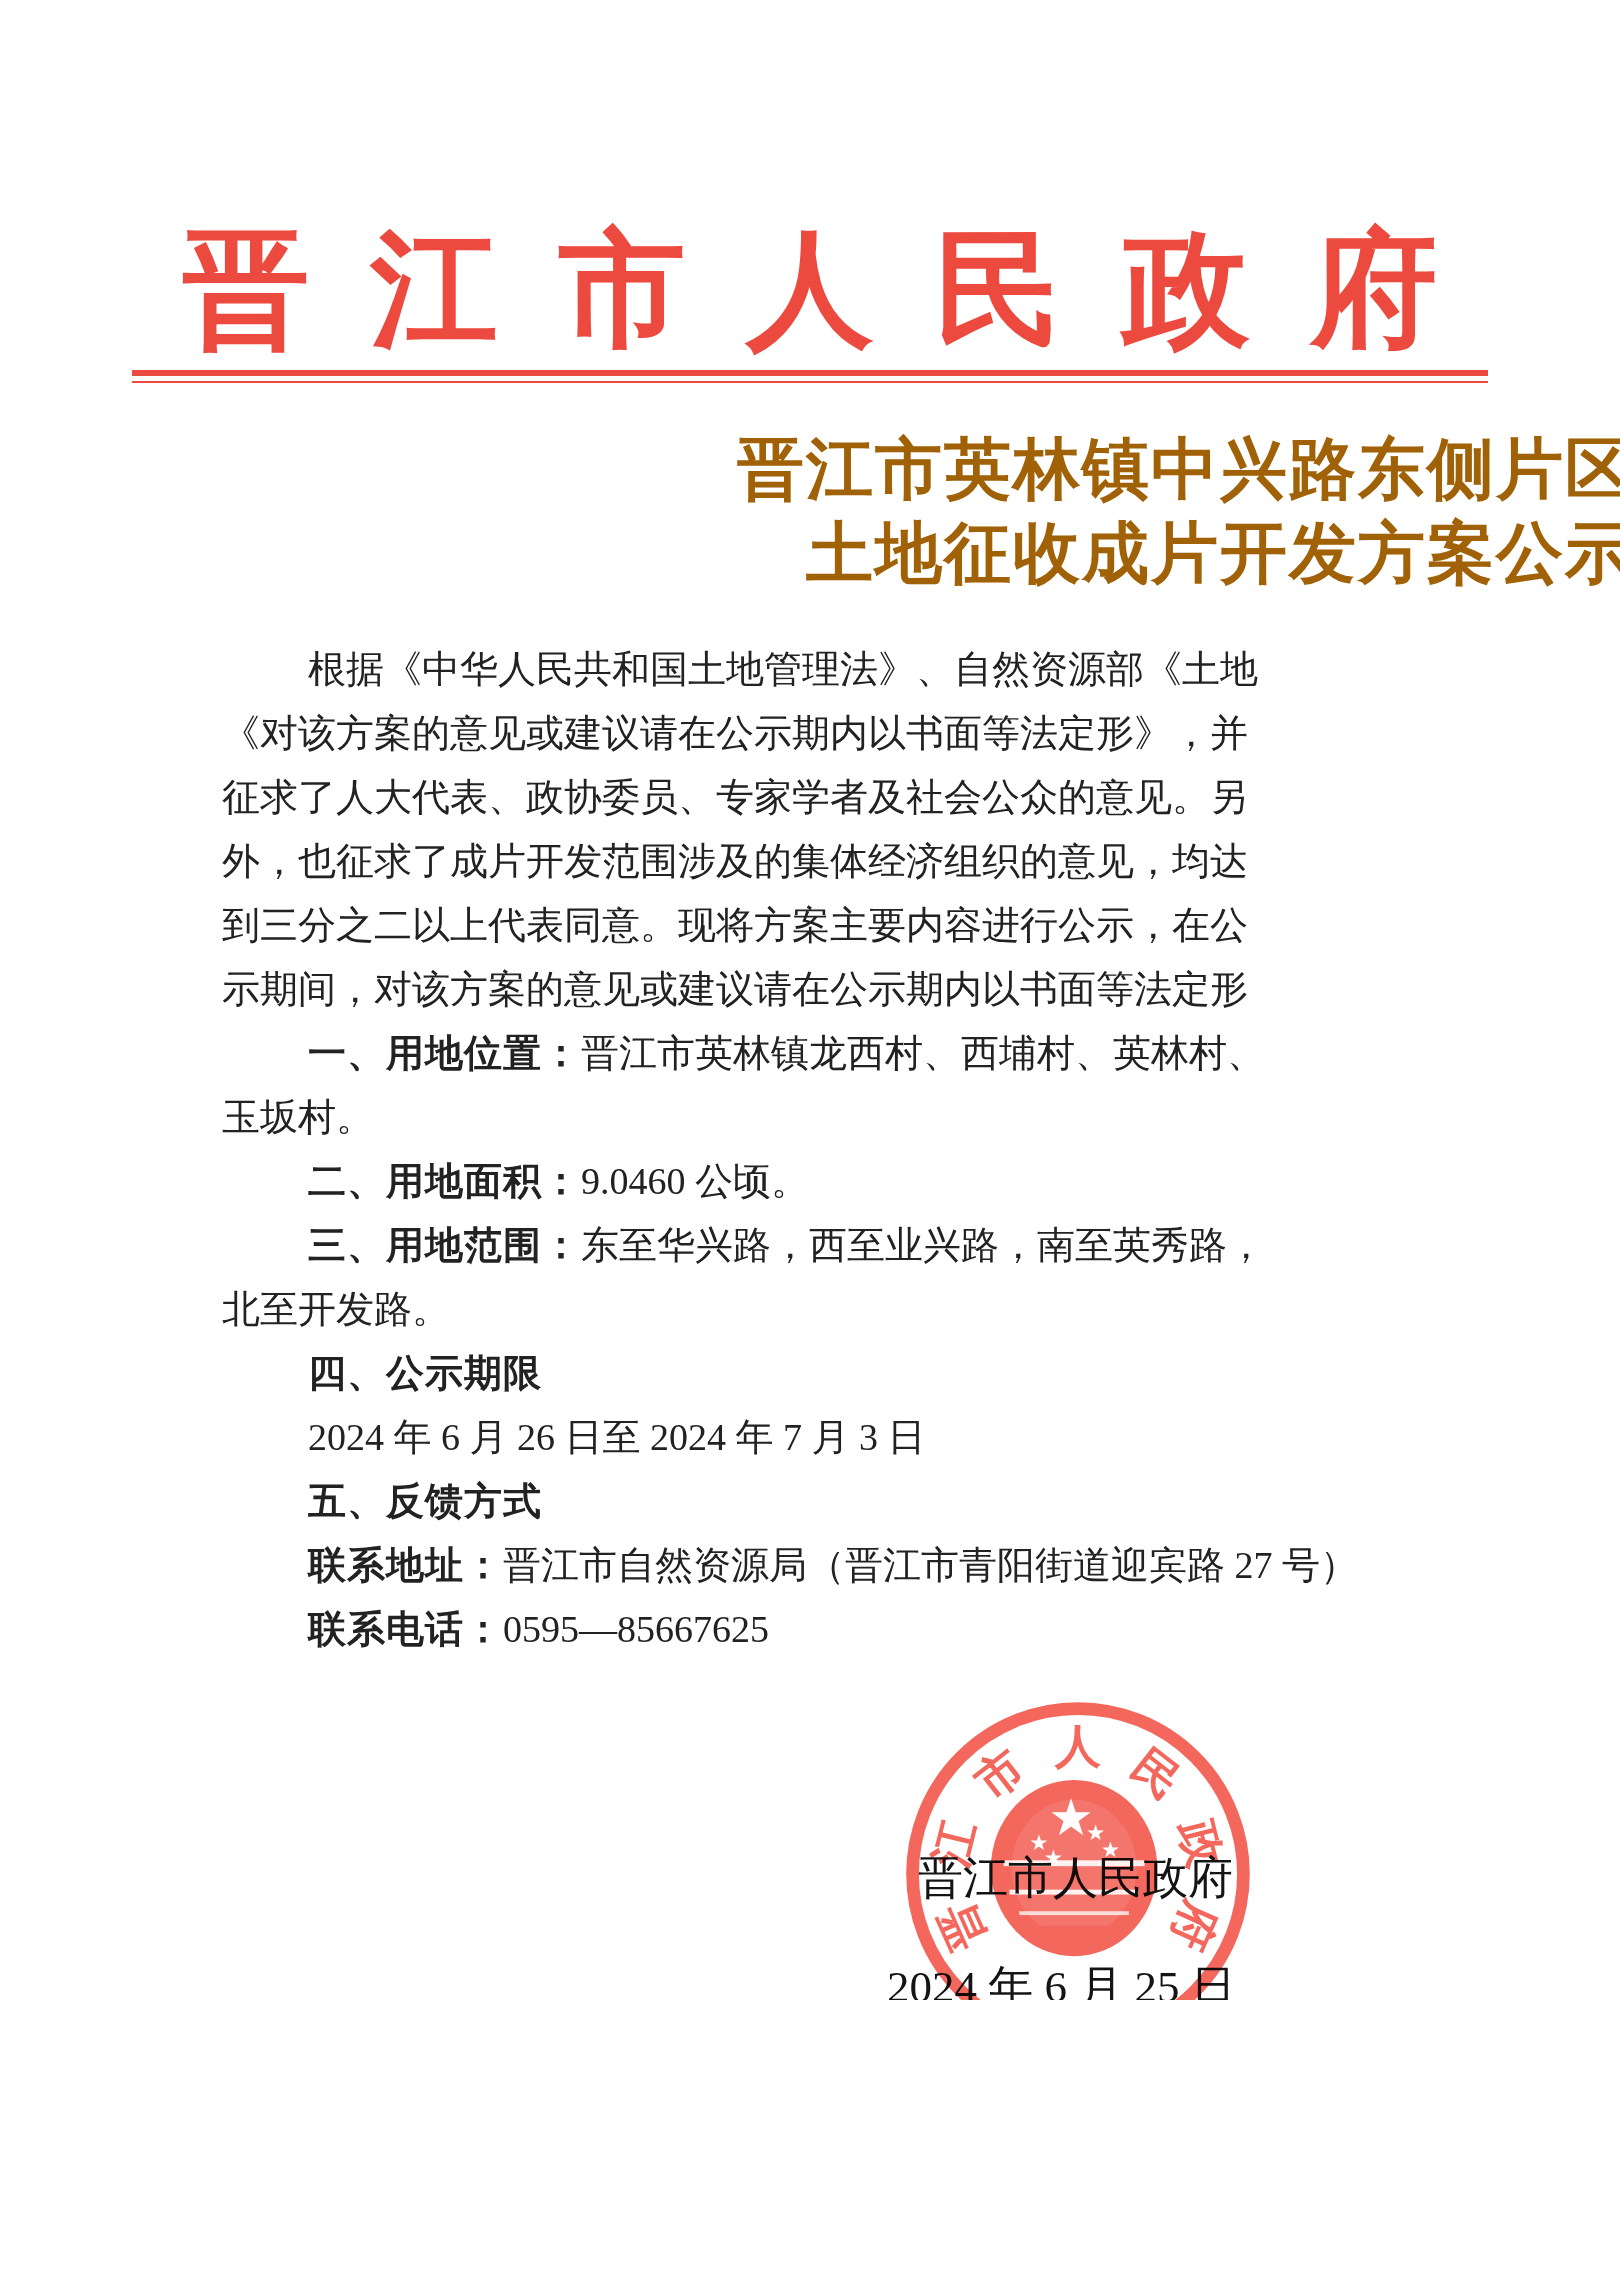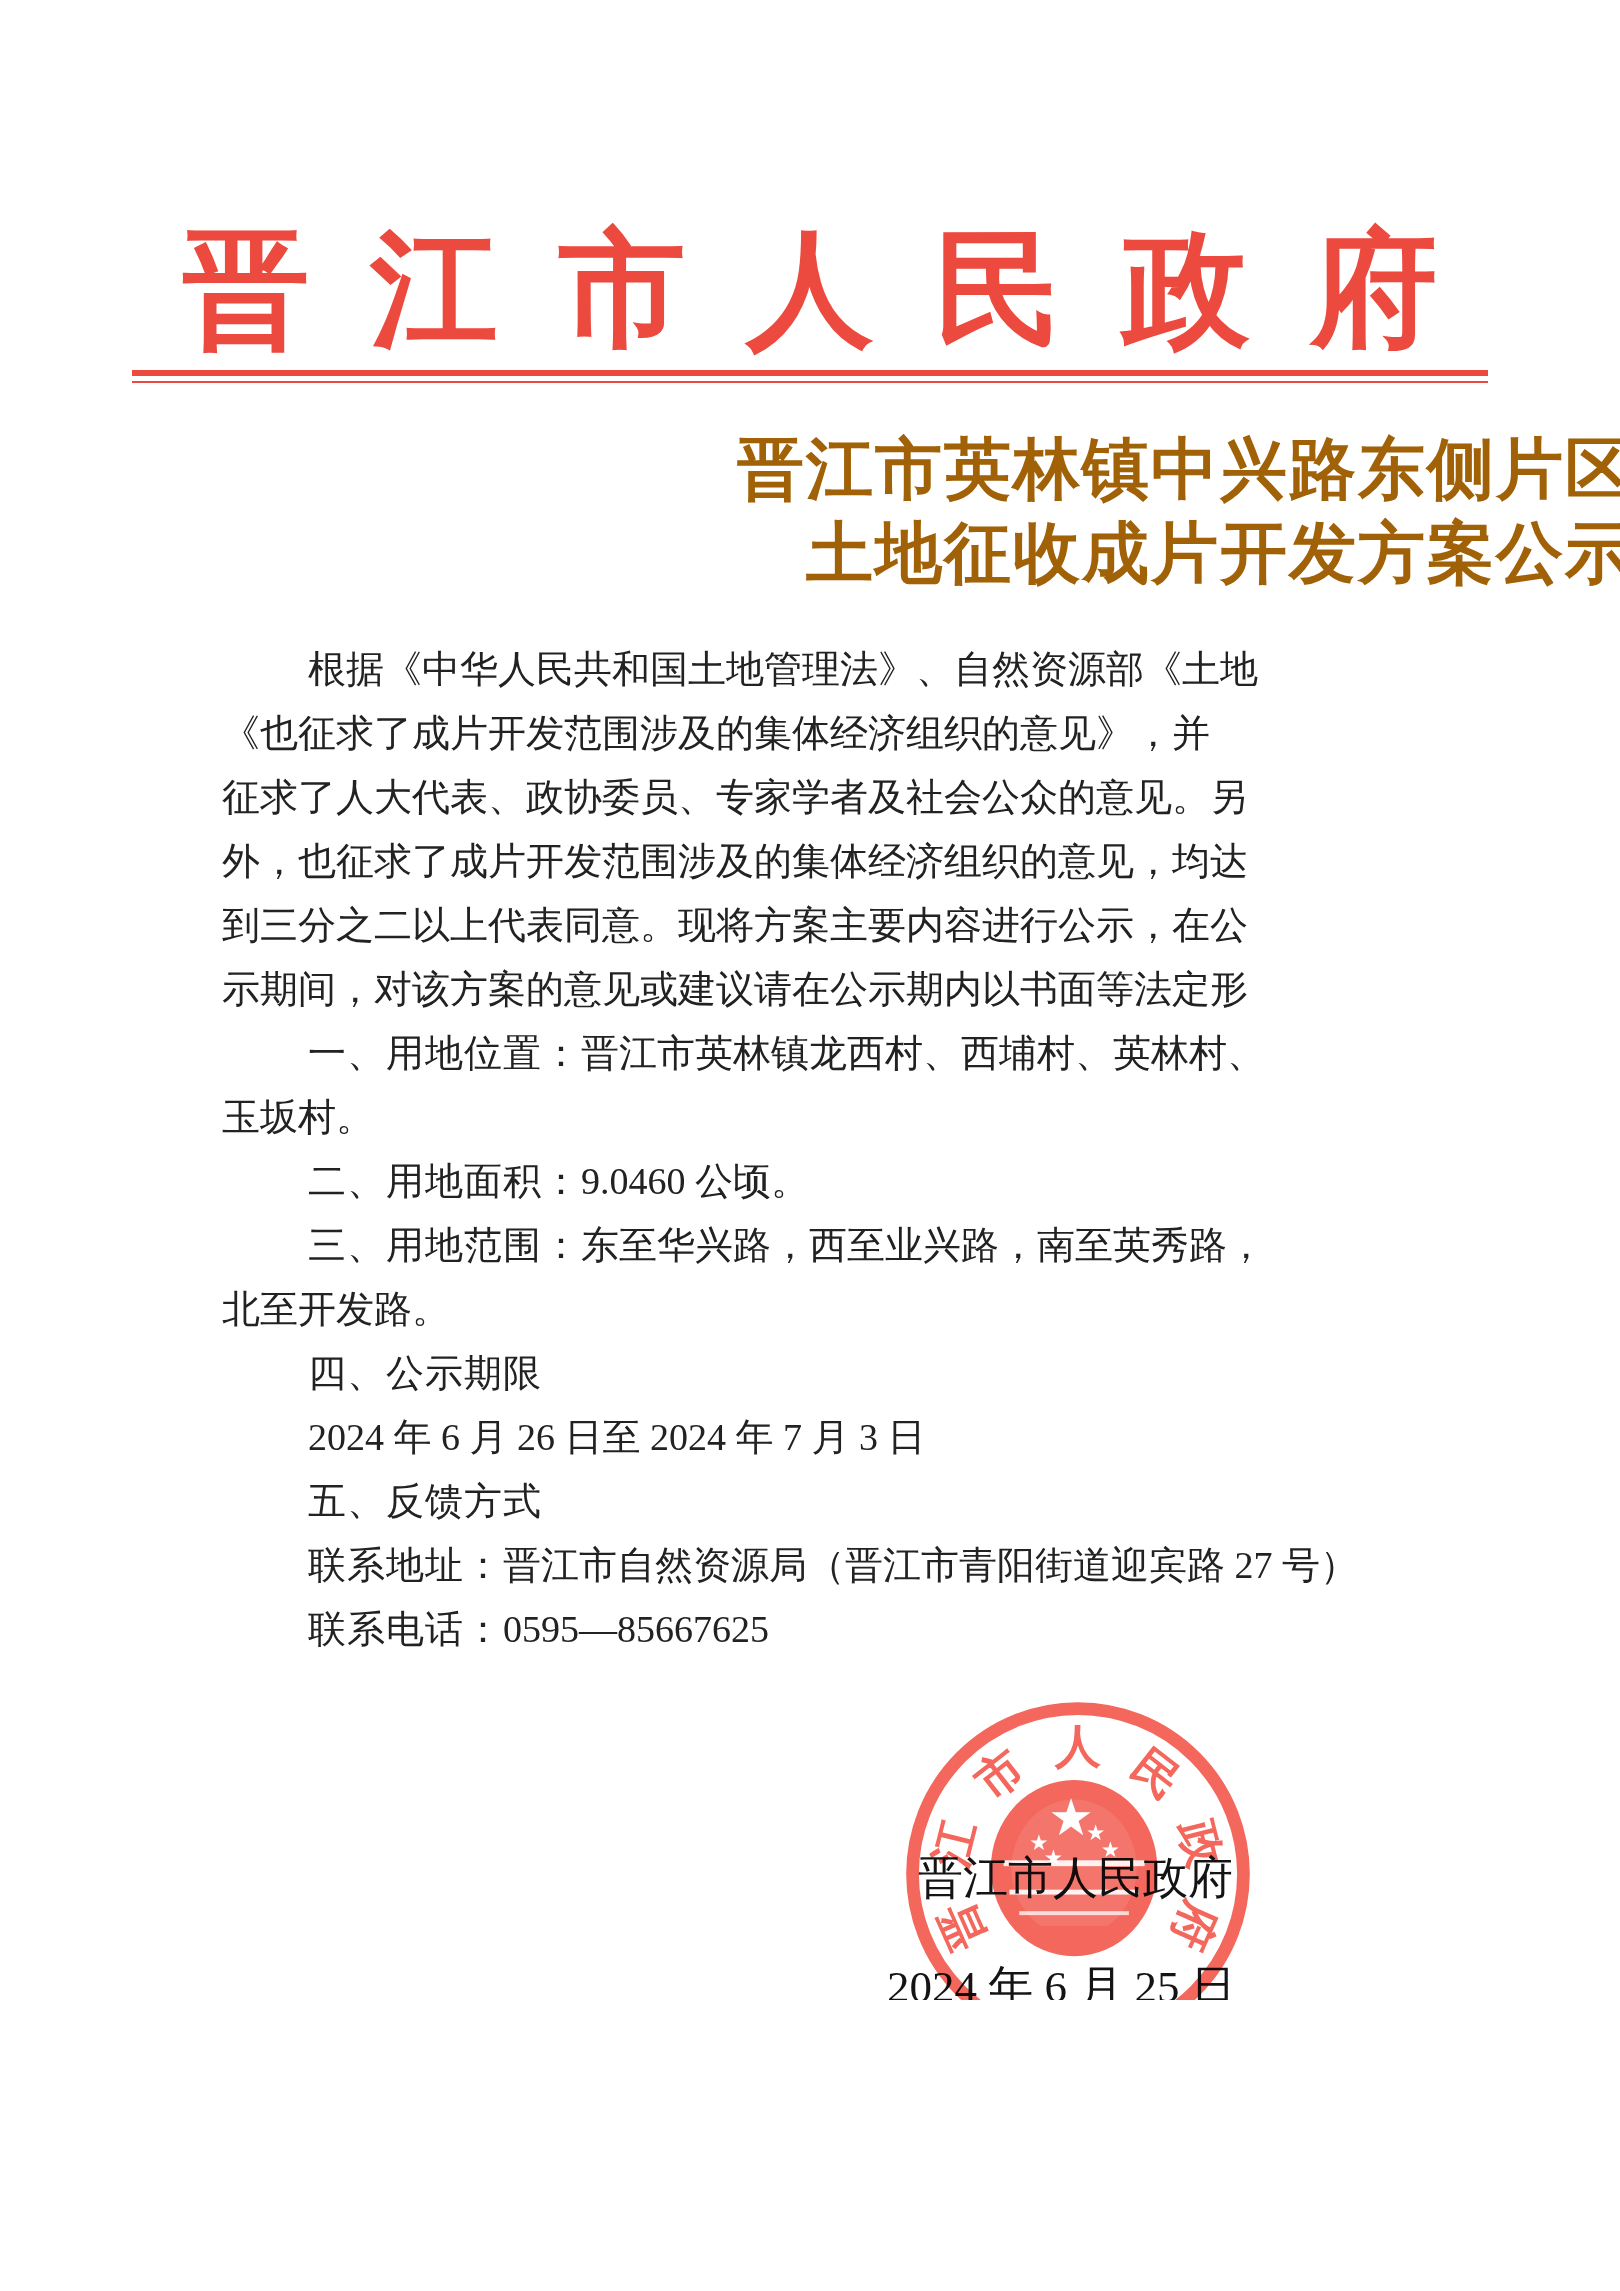--- a/index.html
+++ b/index.html
@@ -33,21 +33,21 @@
     color:#a16207;letter-spacing:2px;margin-left:14px;
   }
   
   .body-text{
     position:absolute;left:222px;top:637px;width:1188px;
     font-size:38px;line-height:64px;color:#222;
   }
   .body-text .line{white-space:nowrap;}
   .body-text .ind{padding-left:86px;}
   .body-text b{
-    font-weight:400;
+    font-weight:700;
     font-family:"Liberation Sans","DejaVu Sans",sans-serif;
     letter-spacing:1px;
   }
   
   .sig-org{
     position:absolute;left:918px;top:1855px;
     font-size:45px;line-height:47px;color:#141414;white-space:nowrap;
   }
   .sig-date{
     position:absolute;left:887px;top:1964px;
@@ -74,21 +74,21 @@
     <div class="thin"></div>
   </div>
 
   <div class="doc-title">
     <div>晋江市英林镇中兴路东侧片区</div>
     <div>土地征收成片开发方案公示</div>
   </div>
 
   <div class="body-text">
     <div class="line ind"><b></b><span>根据《中华人民共和国土地管理法》、自然资源部《土地</span></div>
-    <div class="line"><b></b><span>《也征求了成片开发范围涉及的集体经济组织的意见》，并</span></div>
+    <div class="line"><b></b><span>《对该方案的意见或建议请在公示期内以书面等法定形》，并</span></div>
     <div class="line"><b></b><span>征求了人大代表、政协委员、专家学者及社会公众的意见。另</span></div>
     <div class="line"><b></b><span>外，也征求了成片开发范围涉及的集体经济组织的意见，均达</span></div>
     <div class="line"><b></b><span>到三分之二以上代表同意。现将方案主要内容进行公示，在公</span></div>
     <div class="line"><b></b><span>示期间，对该方案的意见或建议请在公示期内以书面等法定形</span></div>
     <div class="line ind"><b>一、用地位置：</b><span>晋江市英林镇龙西村、西埔村、英林村、</span></div>
     <div class="line"><b></b><span>玉坂村。</span></div>
     <div class="line ind"><b>二、用地面积：</b><span>9.0460 公顷。</span></div>
     <div class="line ind"><b>三、用地范围：</b><span>东至华兴路，西至业兴路，南至英秀路，</span></div>
     <div class="line"><b></b><span>北至开发路。</span></div>
     <div class="line ind"><b>四、公示期限</b><span></span></div>

